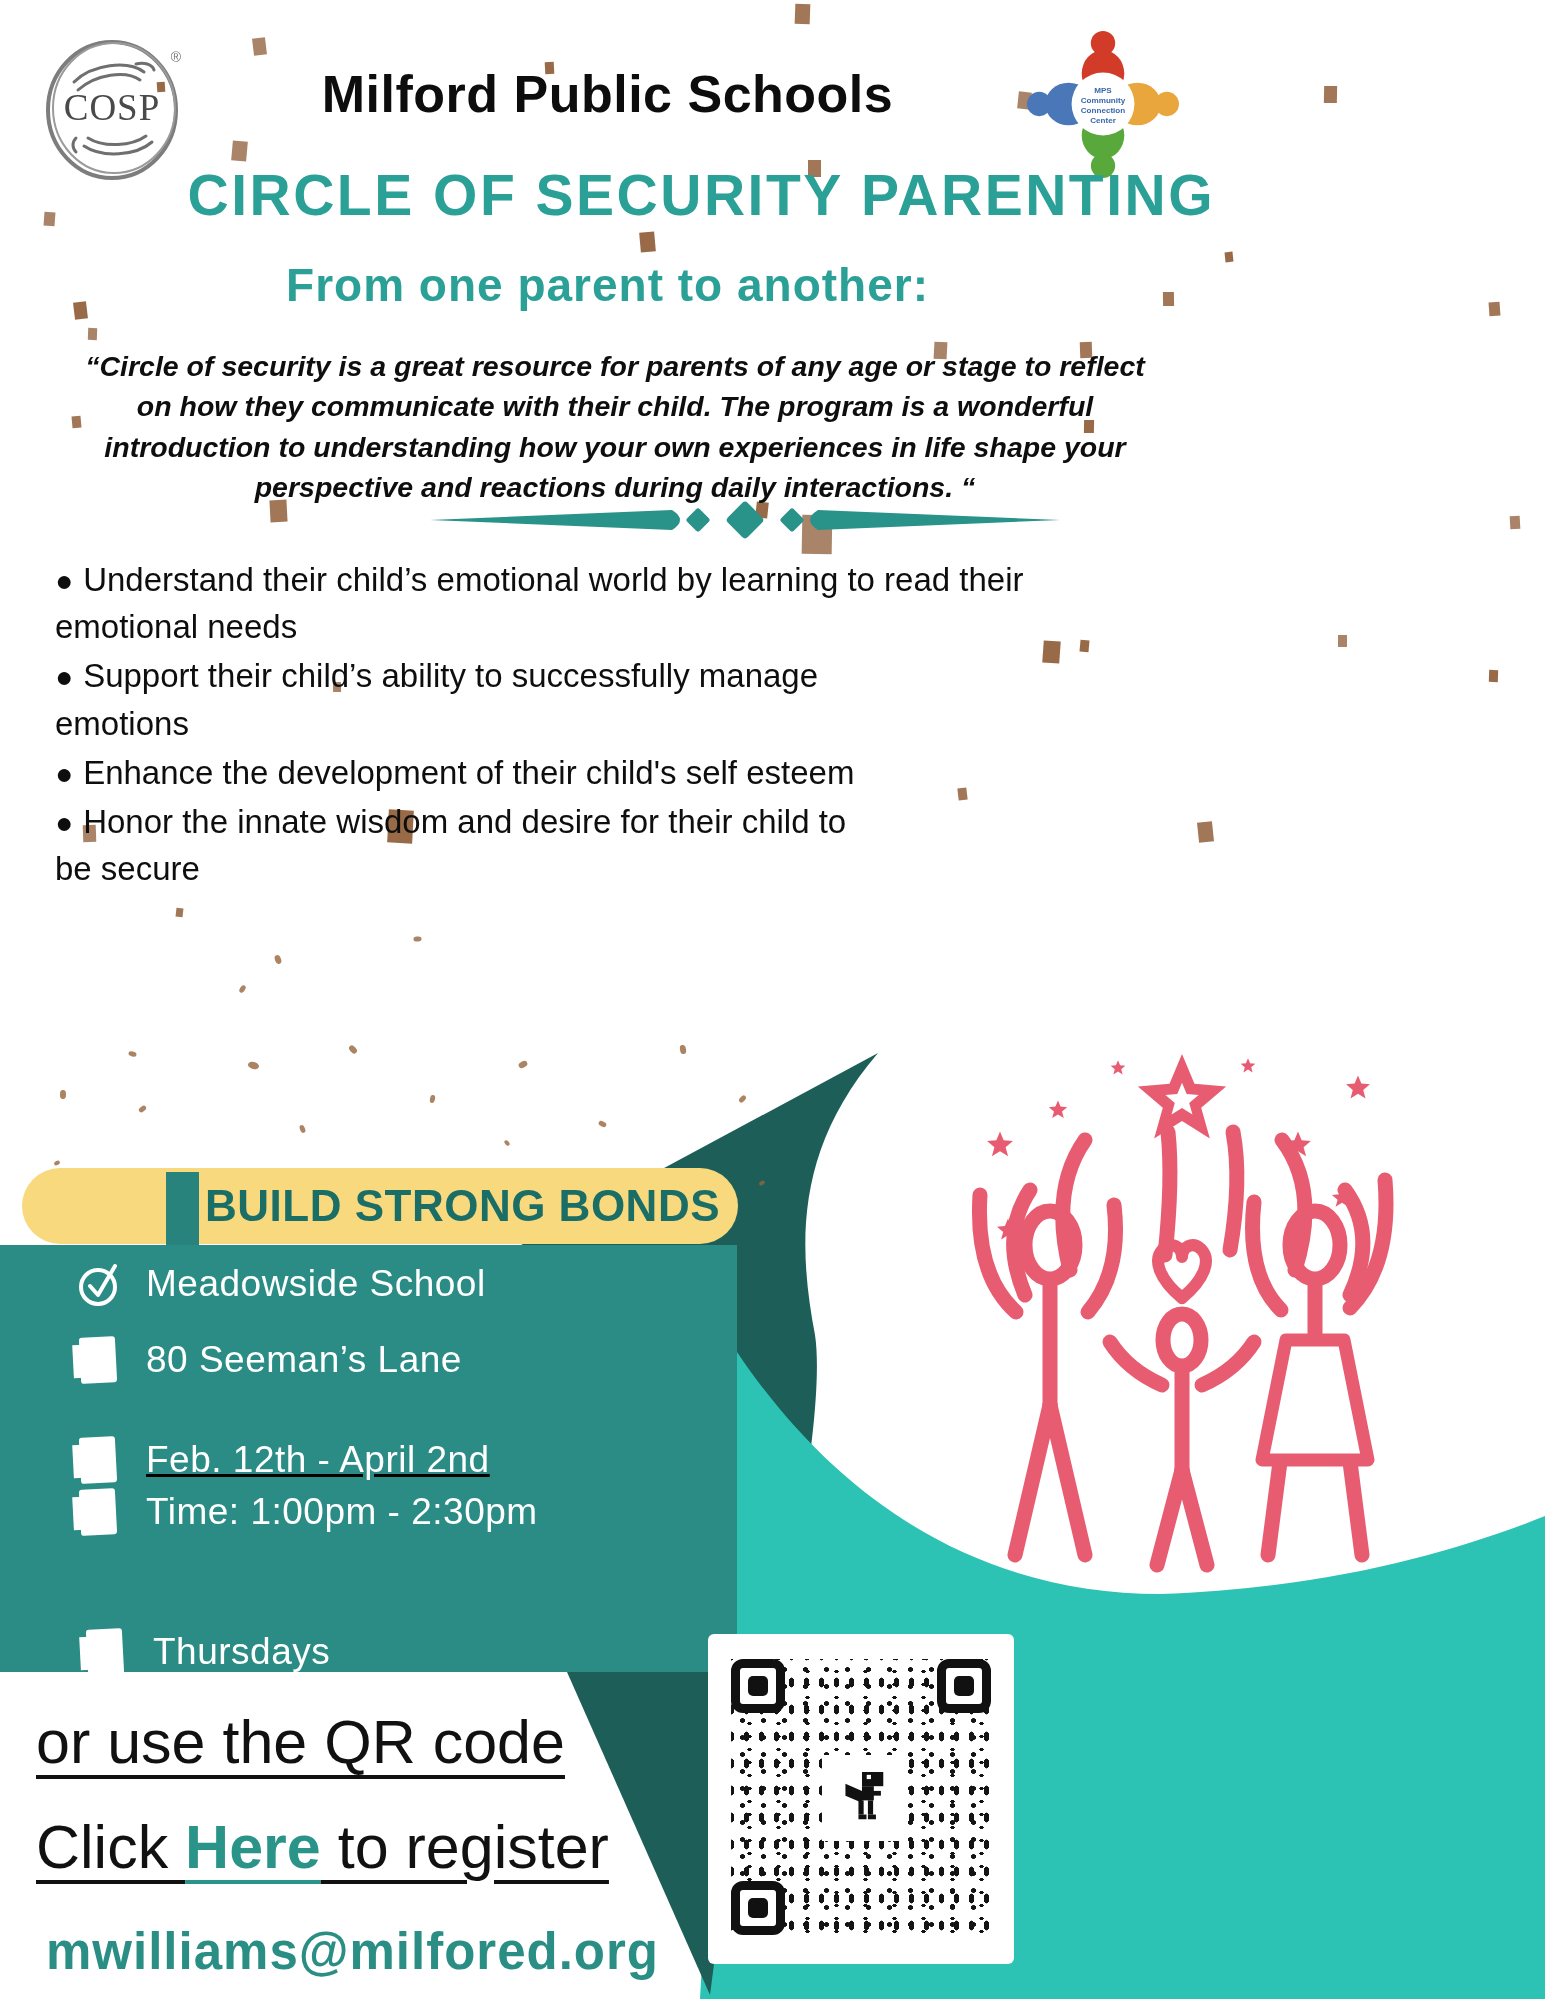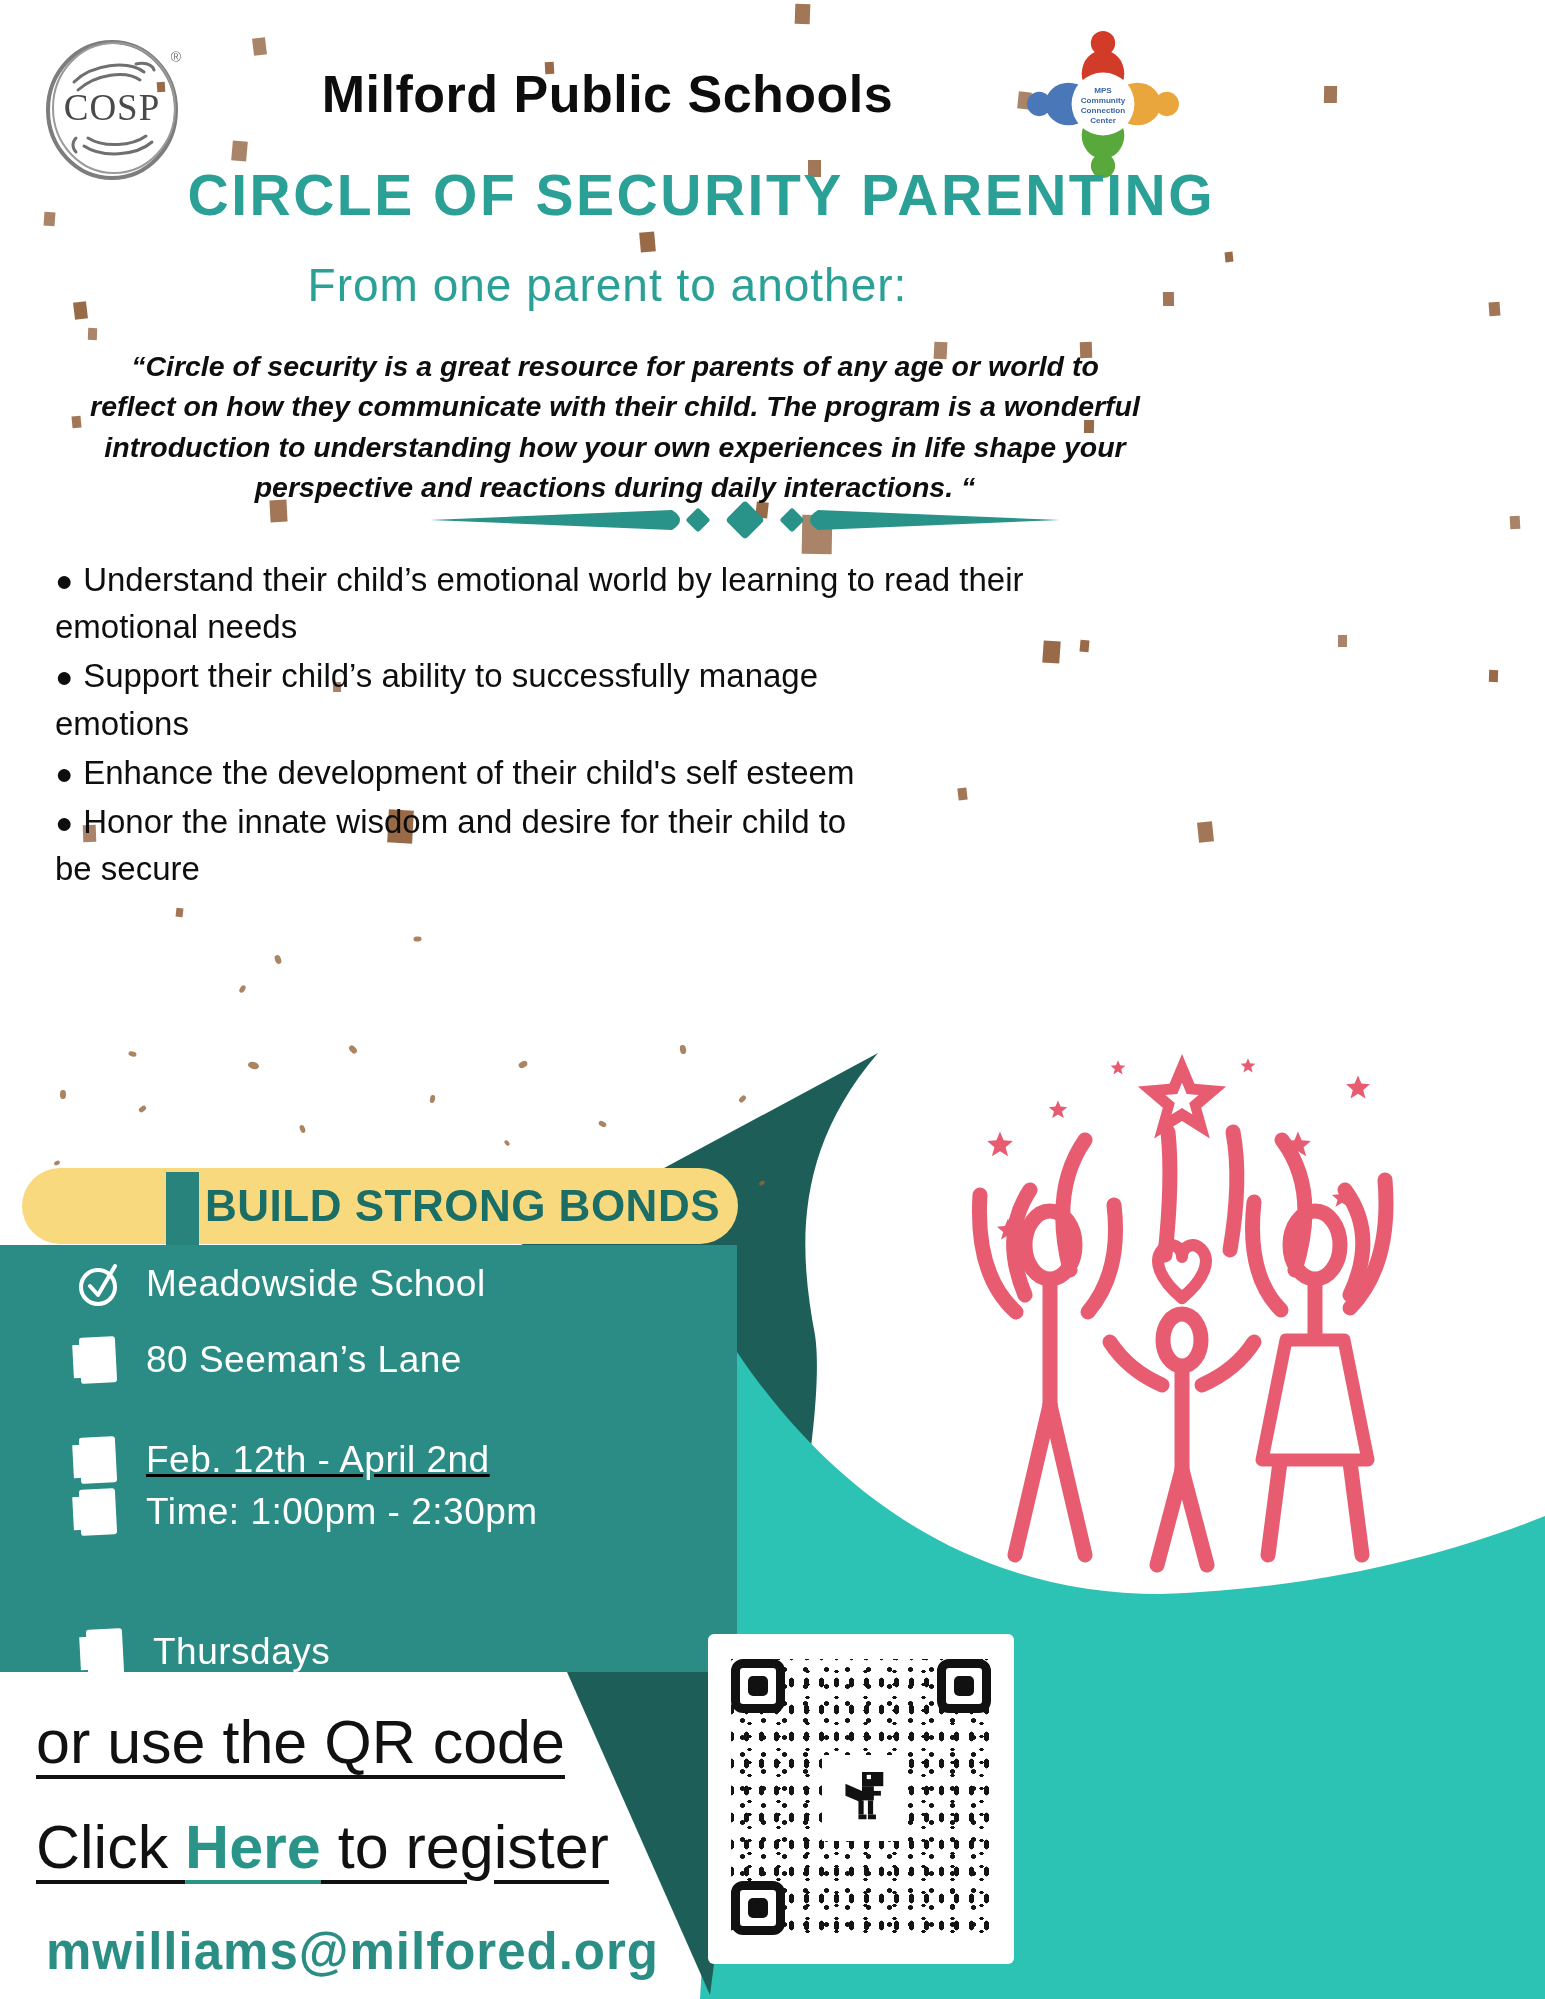--- a/index.html
+++ b/index.html
@@ -9,21 +9,21 @@
   
   .school-title{left:0;top:64px;width:1215px;text-align:center;font-size:52px;font-weight:800;
                 color:#0d0d0d;letter-spacing:0.5px;}
   
   .cosp{left:40px;top:34px;width:148px;height:148px;}
   
   .mps{left:1020px;top:28px;width:166px;height:152px;}
   
   .main-title{left:0;top:162px;width:1215px;text-align:right;font-size:57px;font-weight:800;
               letter-spacing:2.5px;color:#2aa096;}
-  .subtitle{left:0;top:258px;width:1215px;text-align:center;font-size:46px;font-weight:400;
+  .subtitle{left:0;top:258px;width:1215px;text-align:center;font-size:46px;font-weight:700;
             letter-spacing:1px;color:#2aa096;}
   .quote{left:85px;top:346px;width:1060px;text-align:center;font-size:28.5px;font-weight:700;
          font-style:italic;color:#0e0e0e;line-height:1.42;}
   
   .benefits{left:55px;top:556px;width:1130px;font-size:33px;font-weight:400;color:#0e0e0e;
             line-height:1.43;}
   .benefit{white-space:pre-line;margin:0 0 2px 0;}
   .benefit .dot{font-size:30px;margin-right:10px;}
   
   .shapes{left:0;top:0;width:1545px;height:1999px;pointer-events:none;}
@@ -175,21 +175,21 @@
     <g font-size="8" font-weight="700" fill="#3a67a8" text-anchor="middle">
       <text x="80" y="64" id="mps-line-0">MPS</text>
       <text x="80" y="74" id="mps-line-1">Community</text>
       <text x="80" y="84" id="mps-line-2">Connection</text>
       <text x="80" y="94" id="mps-line-3">Center</text>
     </g>
   </svg>
 
   <div class="abs main-title">CIRCLE OF SECURITY PARENTING</div>
   <div class="abs subtitle">From one parent to another:</div>
-  <div class="abs quote">“Circle of security is a great resource for parents of any age or world to reflect on how they communicate with their child. The program is a wonderful introduction to understanding how your own experiences in life shape your perspective and reactions during daily interactions. “</div>
+  <div class="abs quote">“Circle of security is a great resource for parents of any age or stage to reflect on how they communicate with their child. The program is a wonderful introduction to understanding how your own experiences in life shape your perspective and reactions during daily interactions. “</div>
 
   <svg class="abs" style="left:430px;top:498px;" width="630" height="44" viewBox="0 0 630 44">
     <path d="M0,22 L242,12 Q258,22 242,32 Z" fill="#2a9389"></path>
     <path d="M630,22 L388,12 Q372,22 388,32 Z" fill="#2a9389"></path>
     <rect x="259" y="13" width="18" height="18" rx="3" transform="rotate(45 268 22)" fill="#2a9389"></rect>
     <rect x="301" y="8" width="28" height="28" rx="4" transform="rotate(45 315 22)" fill="#2a9389"></rect>
     <rect x="353" y="13" width="18" height="18" rx="3" transform="rotate(45 362 22)" fill="#2a9389"></rect>
   </svg>
 
   <div class="abs benefits">

